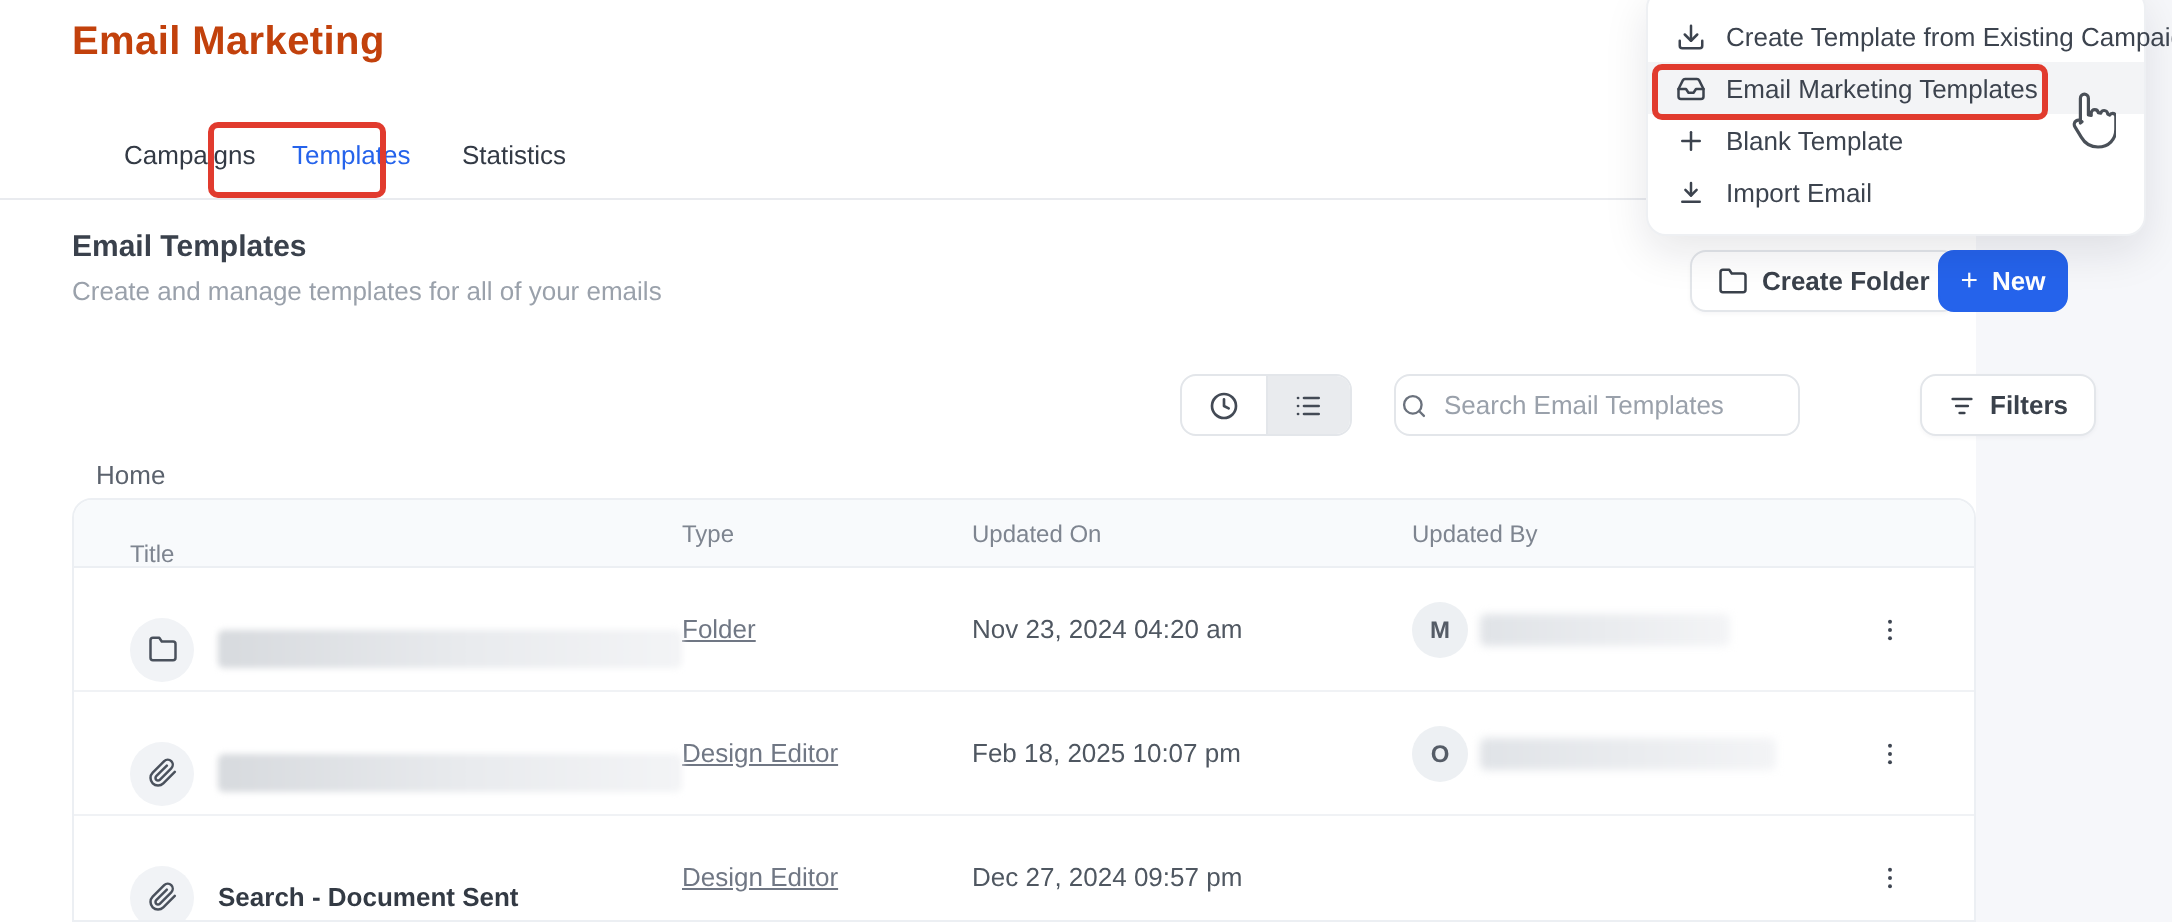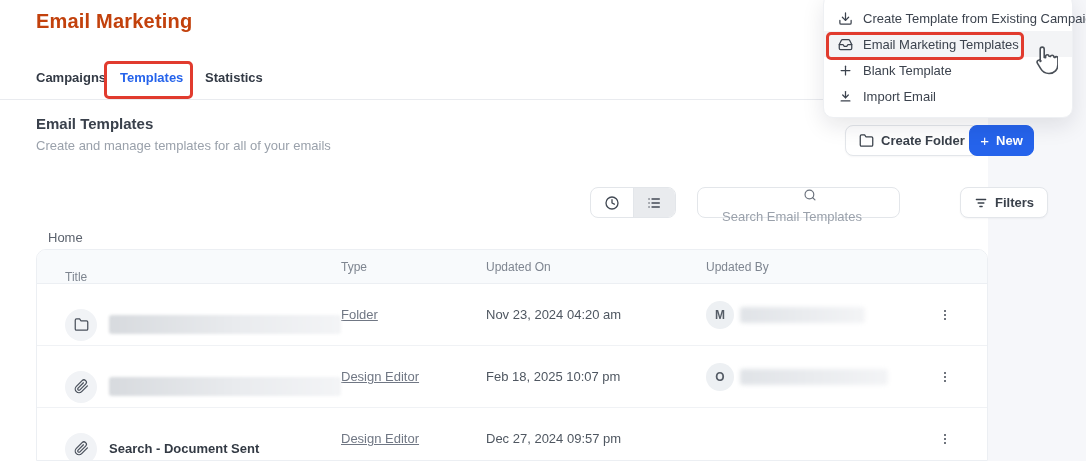--- a/index.html
+++ b/index.html
@@ -1,21 +1,21 @@
 <!DOCTYPE html>
 <html><head>
 <meta charset="utf-8">
 <style>
   html,body{margin:0;padding:0;background:#f6f7fa;font-family:"Liberation Sans",sans-serif;}
   #screen{position:relative;width:1086px;height:461px;overflow:hidden;background:#f6f7fa;}
   .main-panel{position:absolute;left:0;top:0;width:988px;height:461px;background:#ffffff;}
 
   
   .page-title{position:absolute;left:36px;top:10px;font-size:20px;font-weight:700;color:#c2410c;letter-spacing:.2px;}
-  .tab{position:absolute;top:70px;font-size:13px;font-weight:700;color:#333a45;cursor:pointer;}
+  .tab{position:absolute;top:70px;font-size:13px;font-weight:400;color:#333a45;cursor:pointer;margin-left:26px;}
   .tab.t0{left:36px;}
   .tab.t1{left:120px;color:#2563eb;}
   .tab.t2{left:205px;}
   .tabs-underline{position:absolute;left:0;top:99px;width:988px;height:1px;background:#e9ebef;}
   .annotation{position:absolute;border:3px solid #e13b2e;border-radius:5px;box-sizing:border-box;pointer-events:none;}
   .ann-tab{left:104px;top:61px;width:89px;height:38px;}
   .ann-menu{left:826px;top:32px;width:198px;height:28px;}
 
   
   .section-title{position:absolute;left:36px;top:115px;font-size:15px;font-weight:700;color:#3a414c;}
@@ -25,21 +25,21 @@
   .btn-primary{background:#2563eb;border:1px solid #2563eb;color:#fff;}
   .create-folder{position:absolute;left:797px;top:125px;}
   .new-btn{position:absolute;left:921px;top:125px;width:65px;justify-content:center;}
   .new-plus{font-size:15px;font-weight:400;line-height:1;}
 
   
   .seg{position:absolute;left:590px;top:187px;width:86px;height:31px;border:1px solid #e3e6ea;border-radius:8px;display:flex;overflow:hidden;background:#fff;box-sizing:border-box;}
   .seg-cell{flex:1;display:flex;align-items:center;justify-content:center;color:#434a55;cursor:pointer;}
   .seg-cell.sel{background:#e9ebee;}
   .seg-cell+.seg-cell{border-left:1px solid #e3e6ea;}
-  .search-box{position:absolute;left:697px;top:187px;width:203px;height:31px;border:1px solid #e3e6ea;border-radius:8px;background:#fff;display:flex;align-items:center;box-sizing:border-box;padding-left:23px;gap:6px;flex-direction:column;}
+  .search-box{position:absolute;left:697px;top:187px;width:203px;height:31px;border:1px solid #e3e6ea;border-radius:8px;background:#fff;display:flex;align-items:center;box-sizing:border-box;padding-left:2px;gap:6px;}
   .search-box input{border:none;outline:none;flex:1;font-size:13px;color:#434a55;font-family:"Liberation Sans",sans-serif;background:transparent;min-width:0;}
   .search-box input::placeholder{color:#9aa1ab;}
   .filters{position:absolute;left:912px;top:187px;height:31px;}
 
   .breadcrumb{position:absolute;left:48px;top:230px;font-size:13px;color:#5b626d;cursor:pointer;}
 
   
   .table{position:absolute;left:36px;top:249px;width:952px;height:212px;border:1px solid #eceff3;border-radius:10px 10px 0 0;box-sizing:border-box;overflow:hidden;background:#fff;}
   .tgrid{display:grid;grid-template-columns:304px 145px 220px 225px 1fr;align-items:center;}
   .thead{height:33px;background:#f8fafc;border-bottom:1px solid #eceff3;color:#7e8590;font-size:12px;font-weight:400;}

